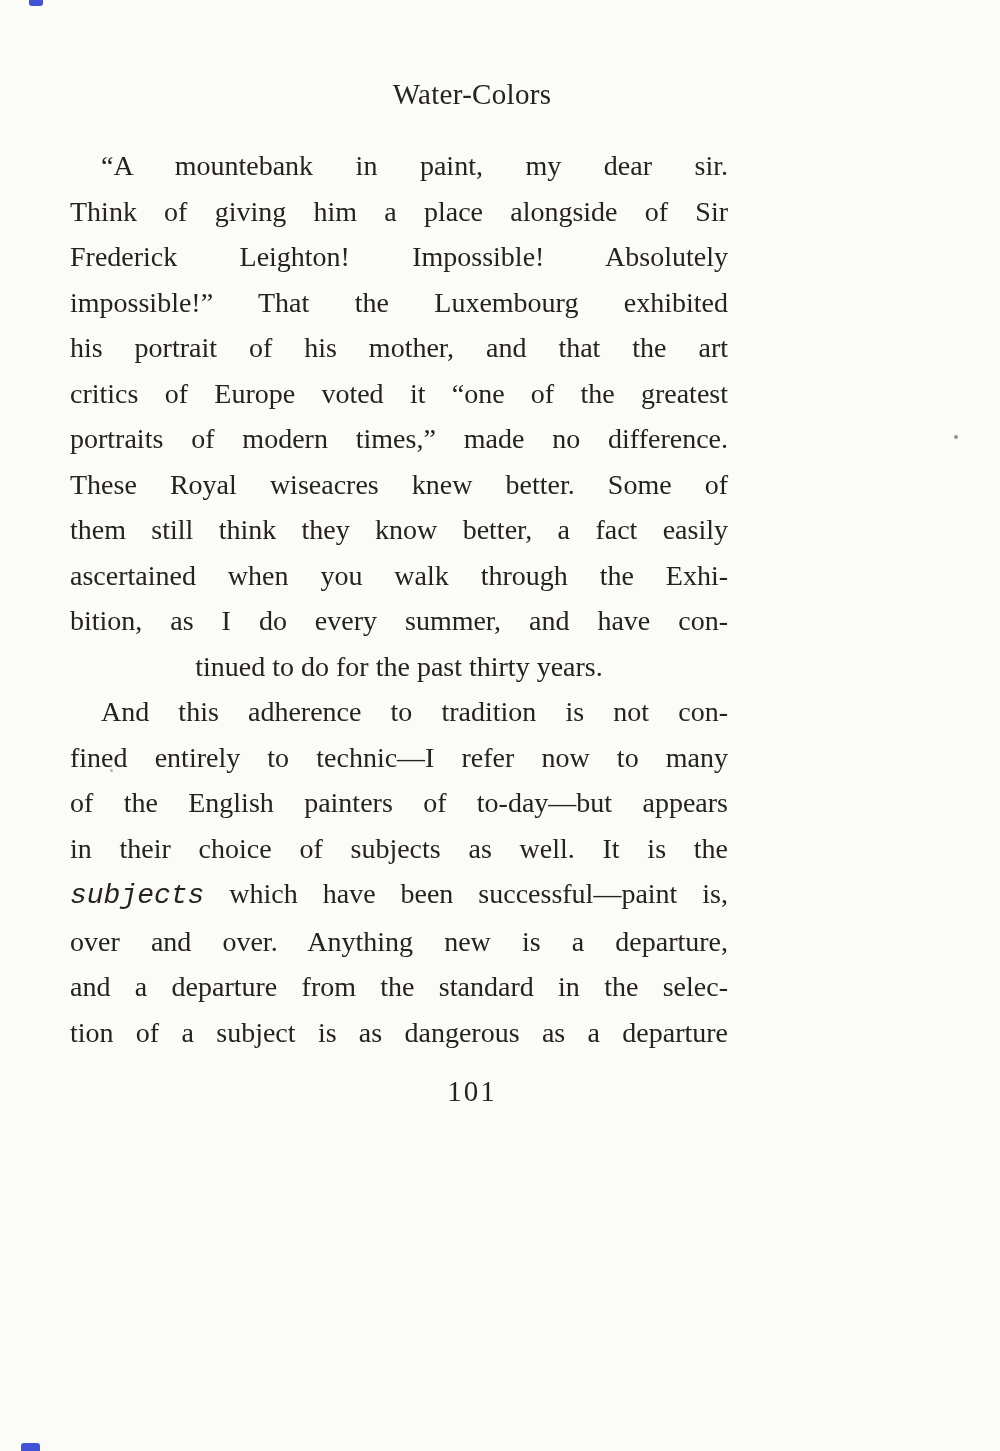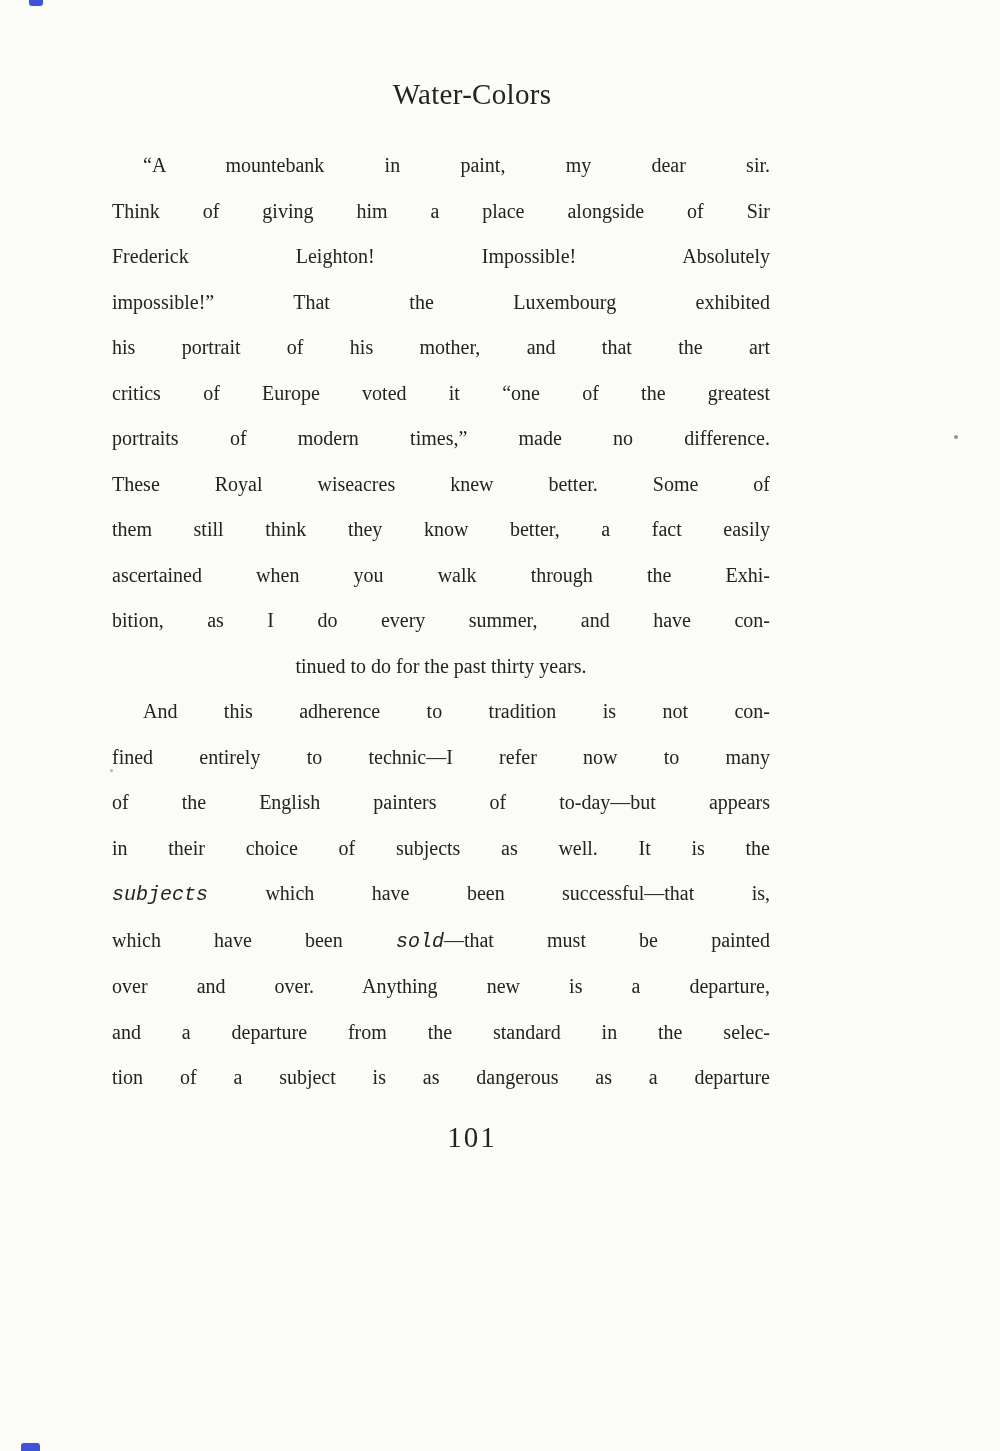--- a/index.html
+++ b/index.html
@@ -27,24 +27,24 @@
     font-size: 29px;
     letter-spacing: 0.3px;
     color: var(--ink);
   }
   
   .title-wrap {
     margin-left: 143px;
     width: 658px;
   }
   .text-block {
-    margin-left: 112px;
+    margin-left: 70px;
     margin-top: 32px;
     width: 658px;
-    font-size: 20px;
+    font-size: 28px;
     line-height: 45.5px;
     color: var(--ink);
   }
   .line {
     text-align: center;
     white-space: normal;
   }
   .line.just {
     text-align: justify;
     text-align-last: justify;
@@ -120,22 +120,21 @@
       <div class="line just"><span>portraits of modern times,” made no difference.</span></div>
       <div class="line just"><span>These Royal wiseacres knew better. Some of</span></div>
       <div class="line just"><span>them still think they know better, a fact easily</span></div>
       <div class="line just"><span>ascertained when you walk through the Exhi-</span></div>
       <div class="line just"><span>bition, as I do every summer, and have con-</span></div>
       <div class="line"><span>tinued to do for the past thirty years.</span></div>
       <div class="line just indent"><span>And this adherence to tradition is not con-</span></div>
       <div class="line just"><span>fined entirely to technic—I refer now to many</span></div>
       <div class="line just"><span>of the English painters of to-day—but appears</span></div>
       <div class="line just"><span>in their choice of subjects as well. It is the</span></div>
-      <div class="line just"><span class="italic">subjects</span><span> which have been successful—that is,</span></div>
-      <div class="line just"><span>which have been </span><span class="italic">sold</span><span>—that must be painted</span></div>
+      <div class="line just"><span class="italic">subjects</span><span> which have been successful—paint is,</span></div>
       <div class="line just"><span>over and over. Anything new is a departure,</span></div>
       <div class="line just"><span>and a departure from the standard in the selec-</span></div>
       <div class="line just"><span>tion of a subject is as dangerous as a departure</span></div>
     </div>
 
   <div class="page-number">101</div>
 
   <div class="speck-right"></div>
   <div class="speck-left"></div>
 

